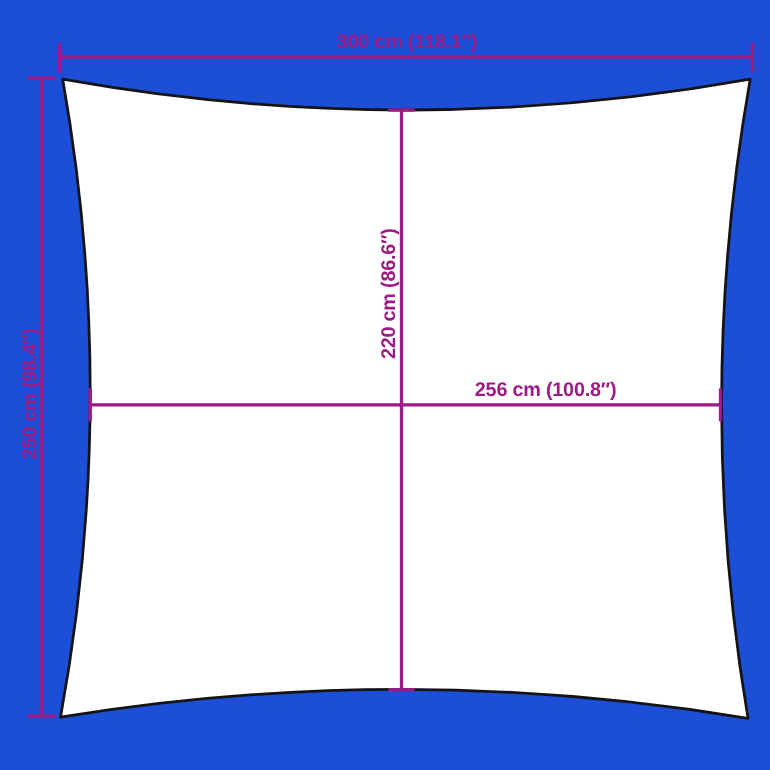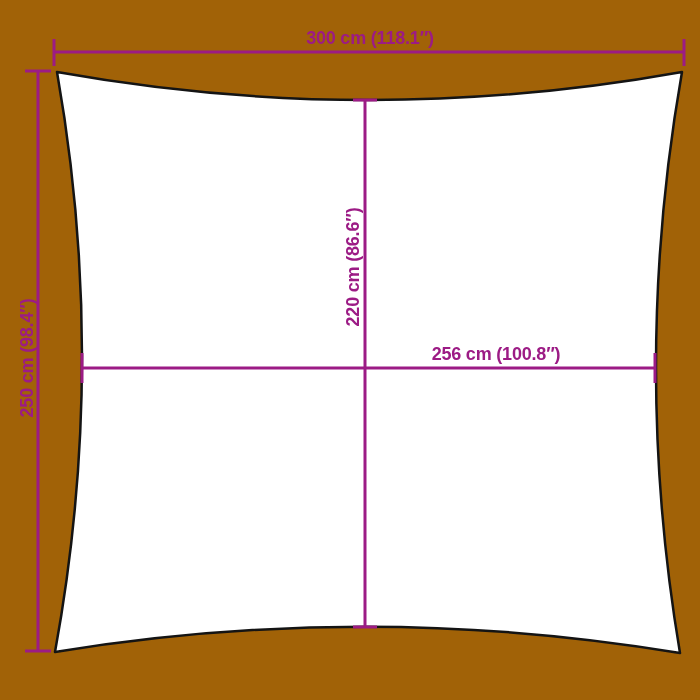--- a/index.html
+++ b/index.html
@@ -7,21 +7,21 @@
     padding: 0;
     background: #ffffff;
     width: 700px;
     height: 700px;
     overflow: hidden;
   }
   .diagram-wrap {
     position: relative;
     width: 700px;
     height: 700px;
-    background: #a16207;
+    background: #1d4ed8;
   }
   svg {
     display: block;
   }
   .dim-label {
     font-family: "Liberation Sans", "DejaVu Sans", sans-serif;
     font-weight: bold;
     font-size: 18px;
     letter-spacing: -0.2px;
   }

